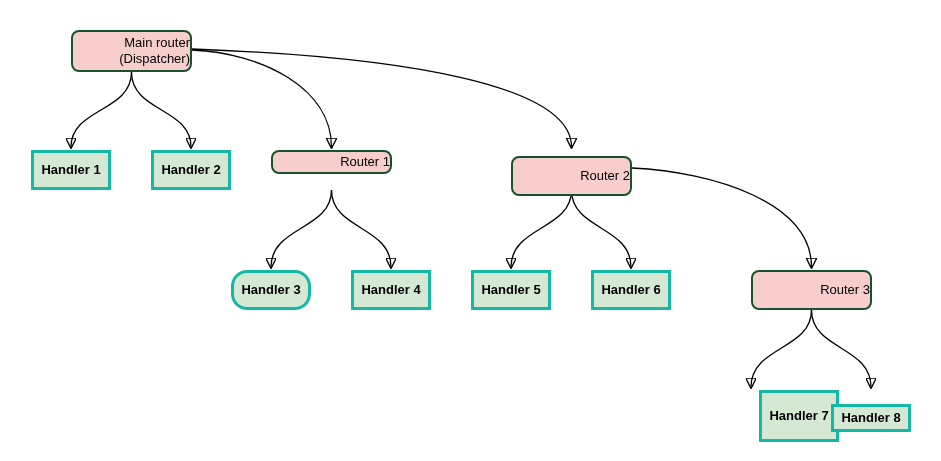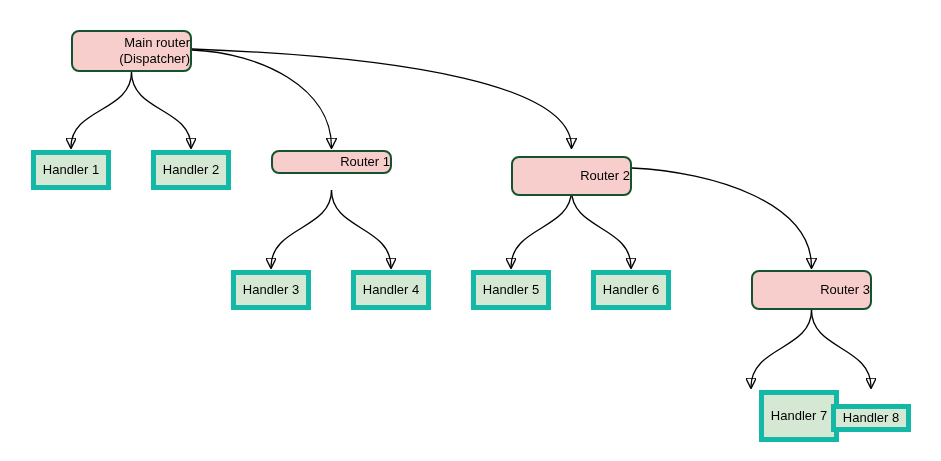--- a/index.html
+++ b/index.html
@@ -26,21 +26,22 @@
     color: #000000;
   }
   .router {
     background: #f8cecc;
     border: 2px solid #14532d;
     border-radius: 8px;
     align-items: flex-end;
   }
   .handler {
     background: #d5e8d4;
-    border: 5px solid #14b8a6;
+    border: 3px solid #14b8a6;
+    font-weight: bold;
   }
 </style>
 </head>
 <body>
 
 <div class="canvas">
 
   <svg class="edges" viewBox="0 0 941 461">
     <defs>
       <marker id="arrow" viewBox="0 0 10 10" refX="8.5" refY="5" markerWidth="8" markerHeight="8" orient="auto-start-reverse">
@@ -74,21 +75,21 @@
   </div>
 
   <div class="node router" style="left:271px; top:150px; width:121px; height:24px;">
     <span>Router 1</span>
   </div>
 
   <div class="node router" style="left:511px; top:156px; width:121px; height:40px;">
     <span>Router 2</span>
   </div>
 
-  <div class="node handler" style="left:231px; top:270px; width:80px; height:40px;">
+  <div class="node handler" style="left:231px; top:270px; width:80px; height:40px;border-radius:16px;">
     <span>Handler 3</span>
   </div>
 
   <div class="node handler" style="left:351px; top:270px; width:80px; height:40px;">
     <span>Handler 4</span>
   </div>
 
   <div class="node handler" style="left:471px; top:270px; width:80px; height:40px;">
     <span>Handler 5</span>
   </div>

